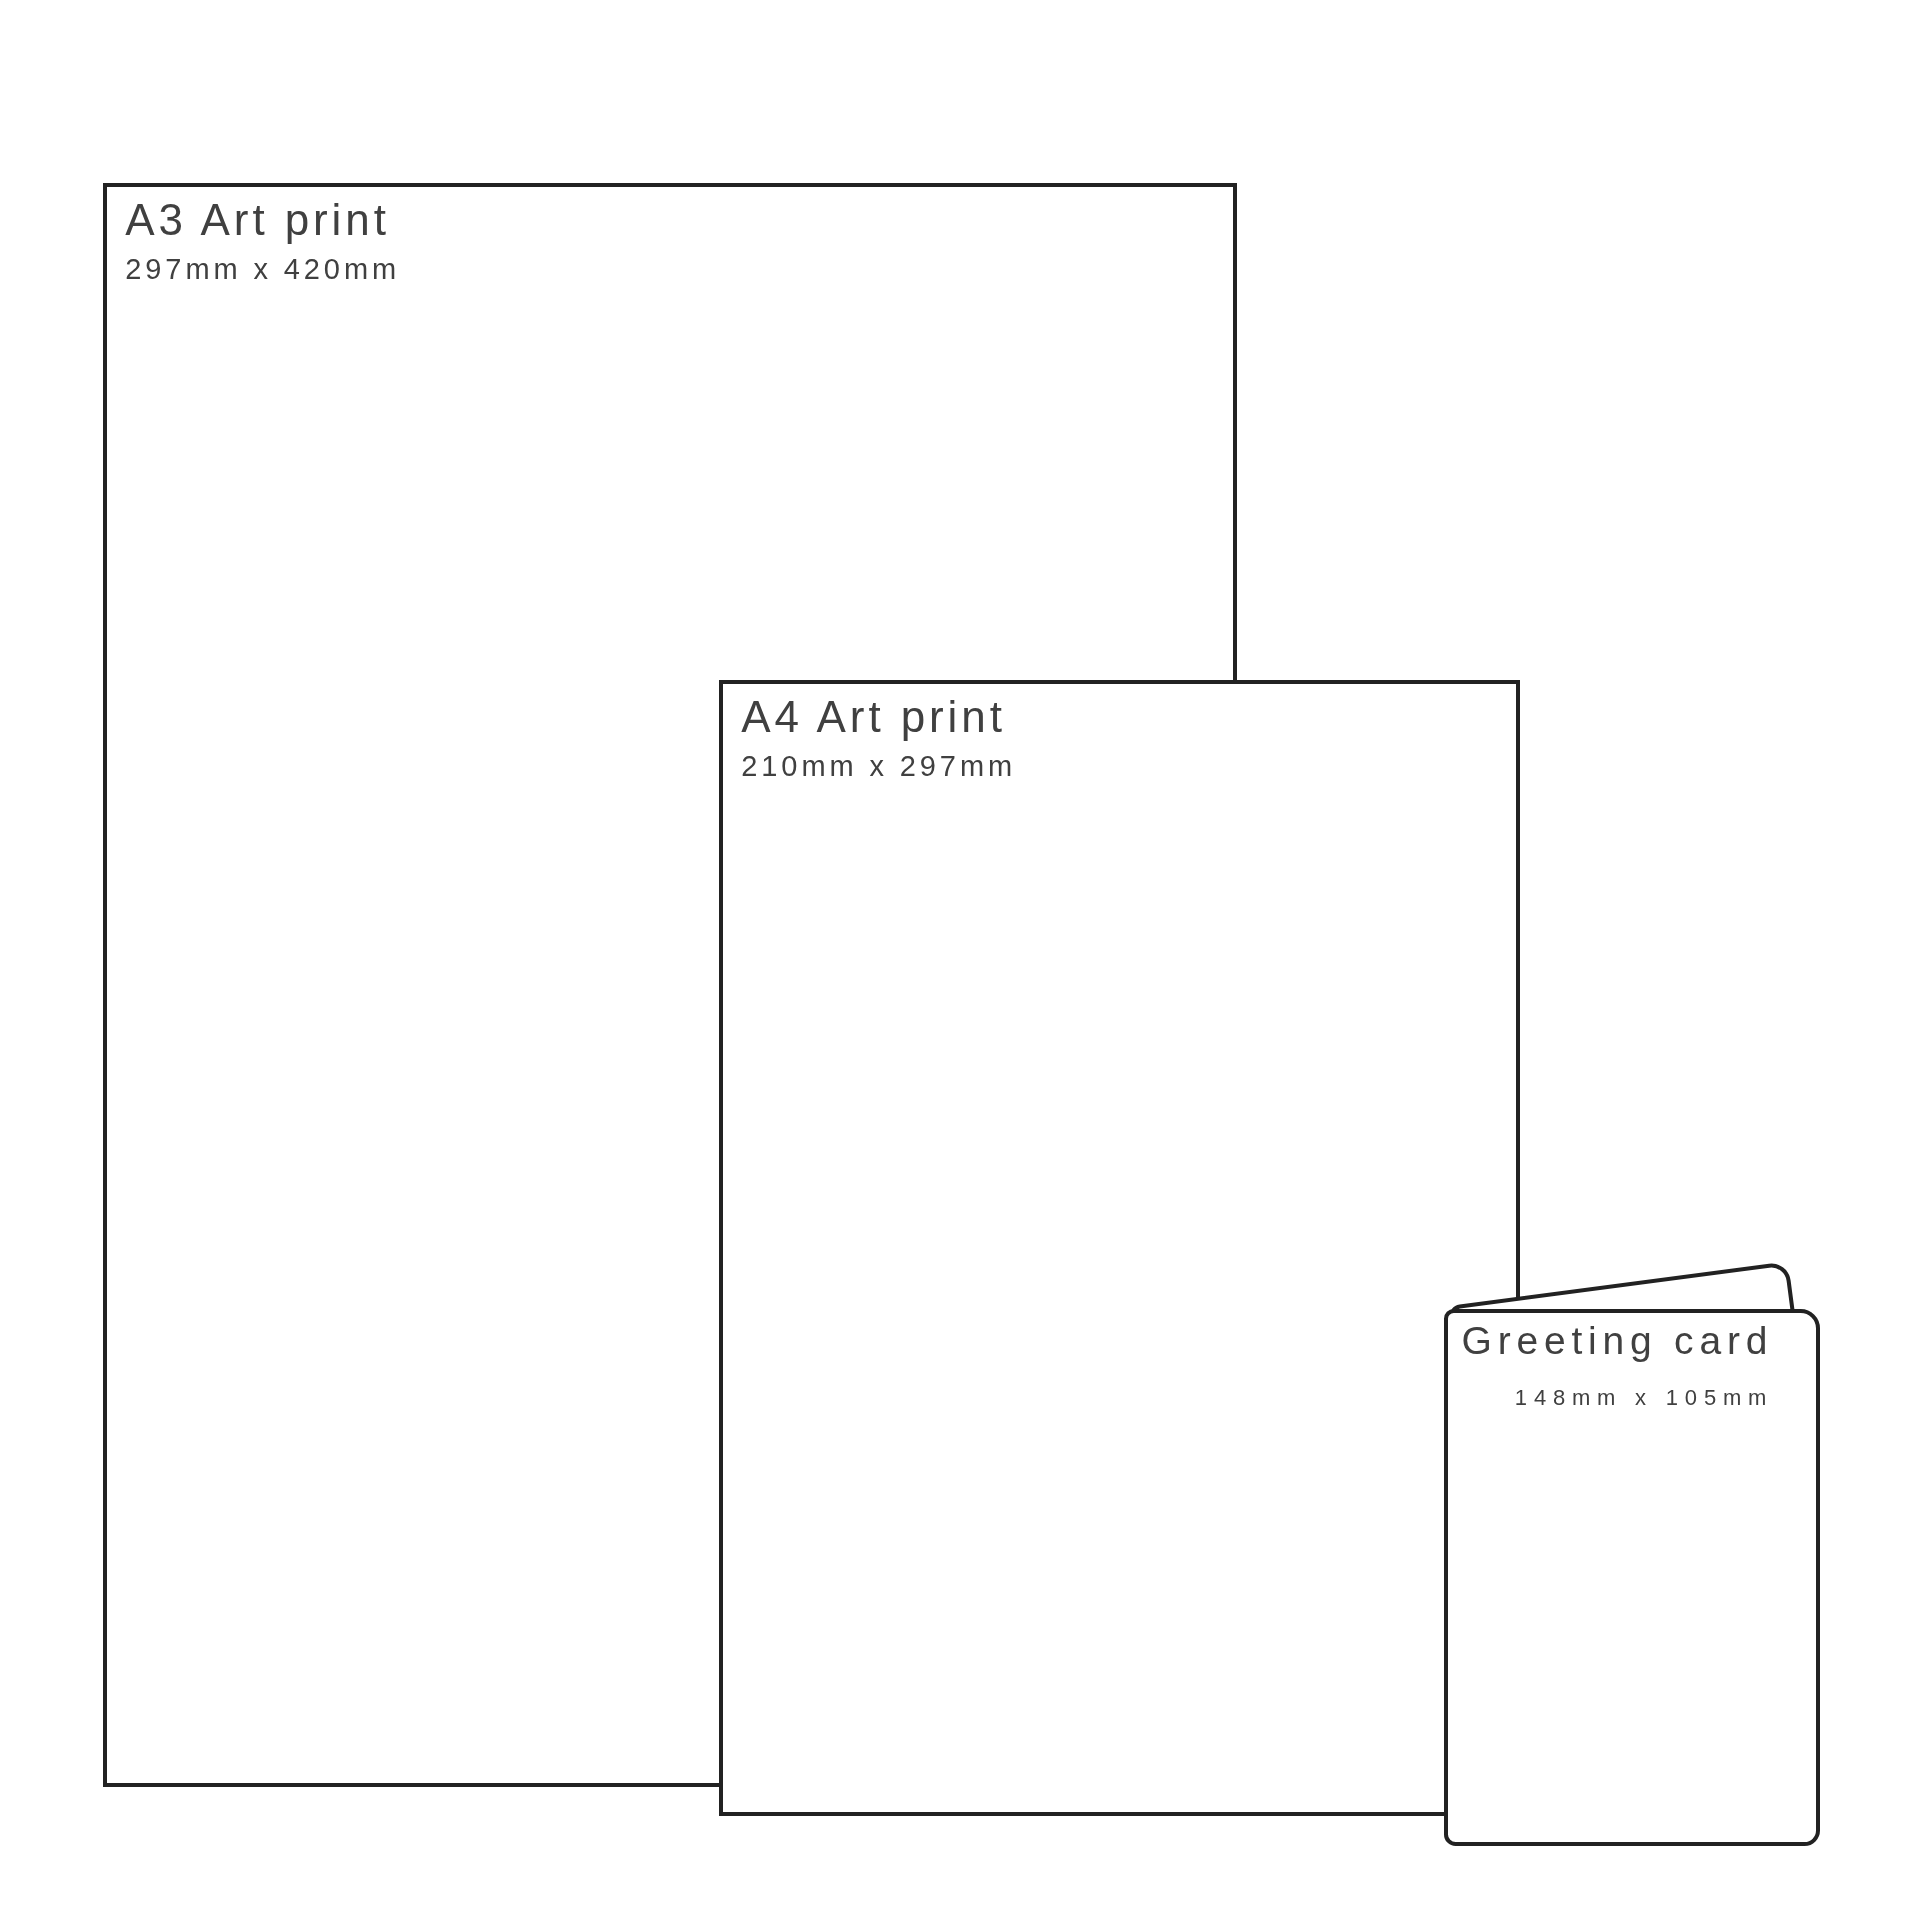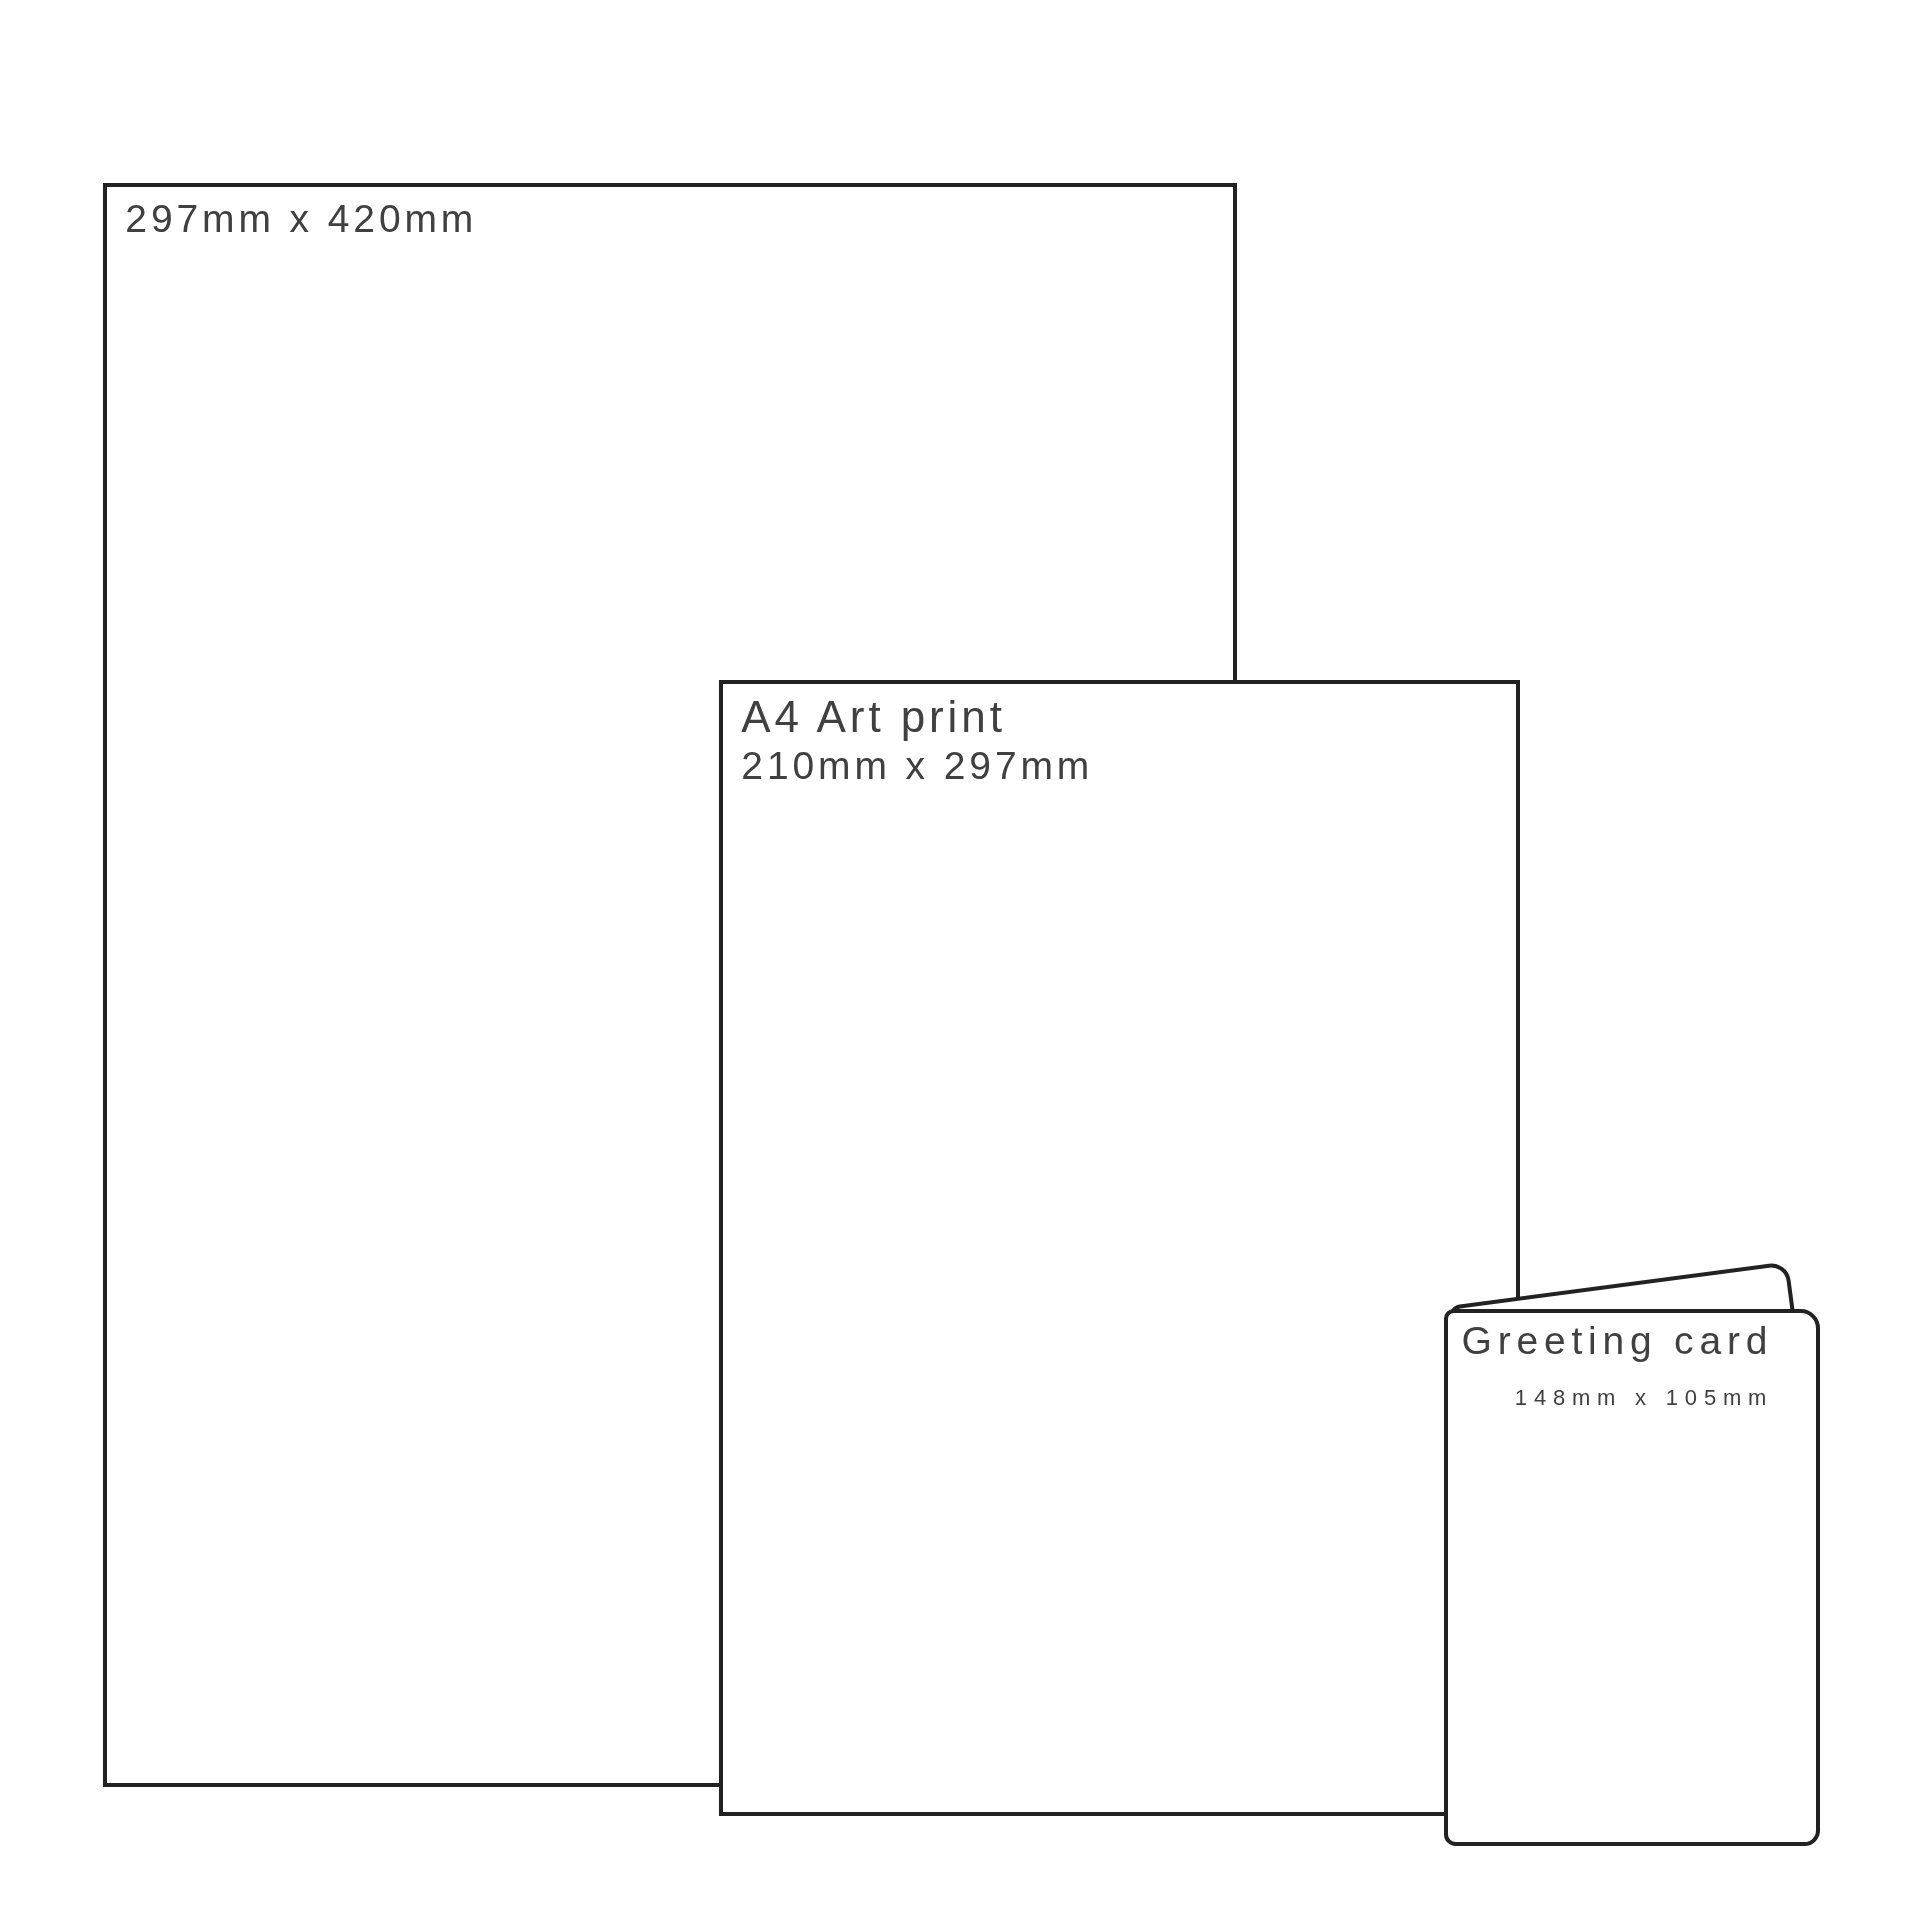--- a/index.html
+++ b/index.html
@@ -57,32 +57,33 @@
   .label {
     position: absolute;
     left: 0; top: 0;
     white-space: nowrap;
     font-weight: 300;
   }
   .label .title { color: var(--text-color); }
   .label .dims  { color: var(--text-color); }
   .label.lg { margin: 7.7px 0 0 18.3px; }
   .label.lg .title { font-size: 44px; line-height: 50px; letter-spacing: 3.9px; }
-  .label.lg .dims  { font-size: 39px; line-height: 42px; letter-spacing: 3.9px; margin-top: 2.9px; }
+  .label.lg .dims  { font-size: 29px; line-height: 42px; letter-spacing: 3.9px; margin-top: 2.9px; }
   .label.sm { margin: 5.8px 0 0 13.5px; }
   .label.sm .title { font-size: 39px; line-height: 44px; letter-spacing: 5.8px; }
   .label.sm .dims  { font-size: 22px; line-height: 37px; letter-spacing: 6.8px; margin-top: 16px; text-align: right; }
 </style>
 </head>
 <body>
 
 <div class="canvas">
 
   <div class="sheet a3">
     <div class="label lg">
+      <div class="title">A3 Art print</div>
       <div class="dims">297mm x 420mm</div>
     </div>
   </div>
 
   <div class="sheet a4">
     <div class="label lg">
       <div class="title">A4 Art print</div>
       <div class="dims">210mm x 297mm</div>
     </div>
   </div>

